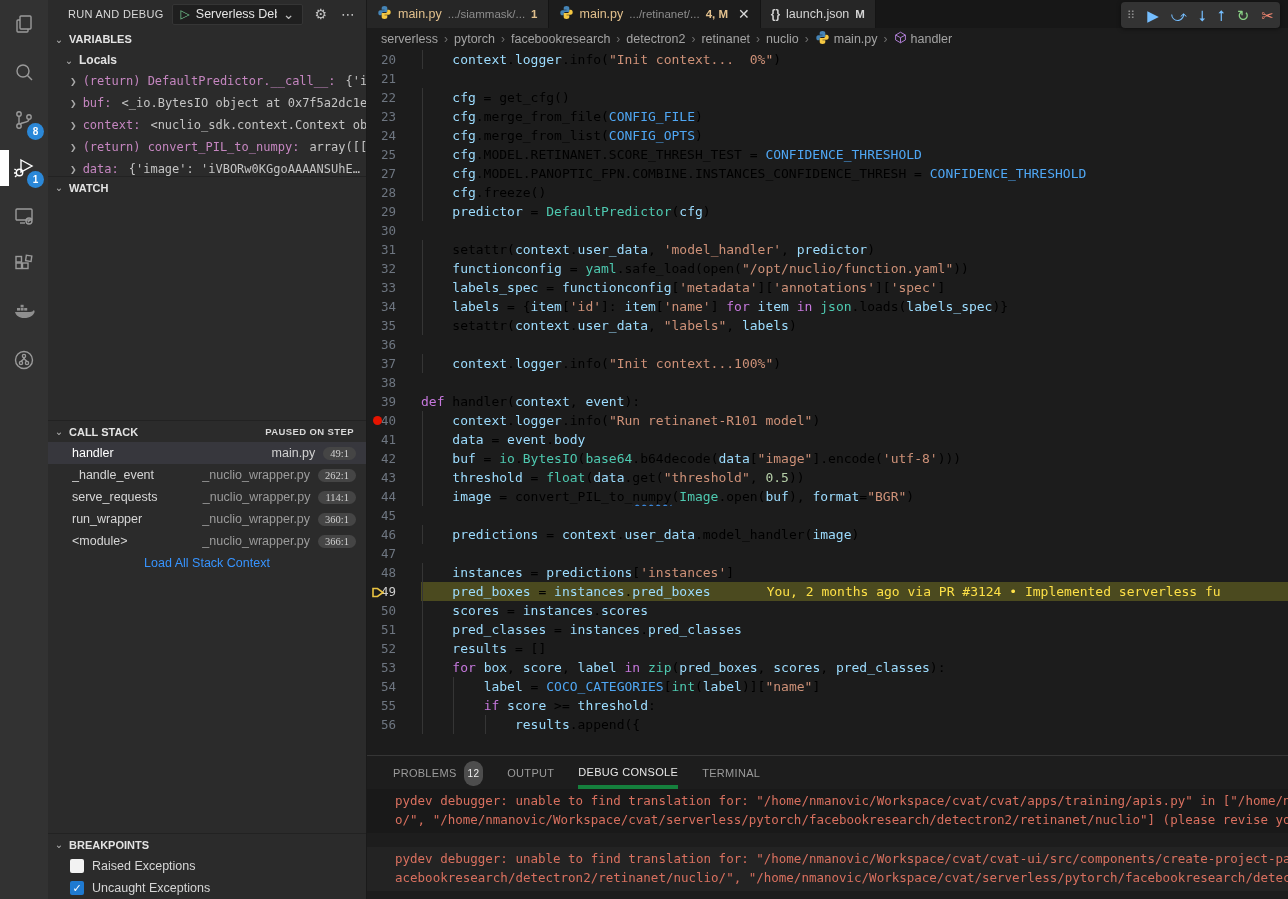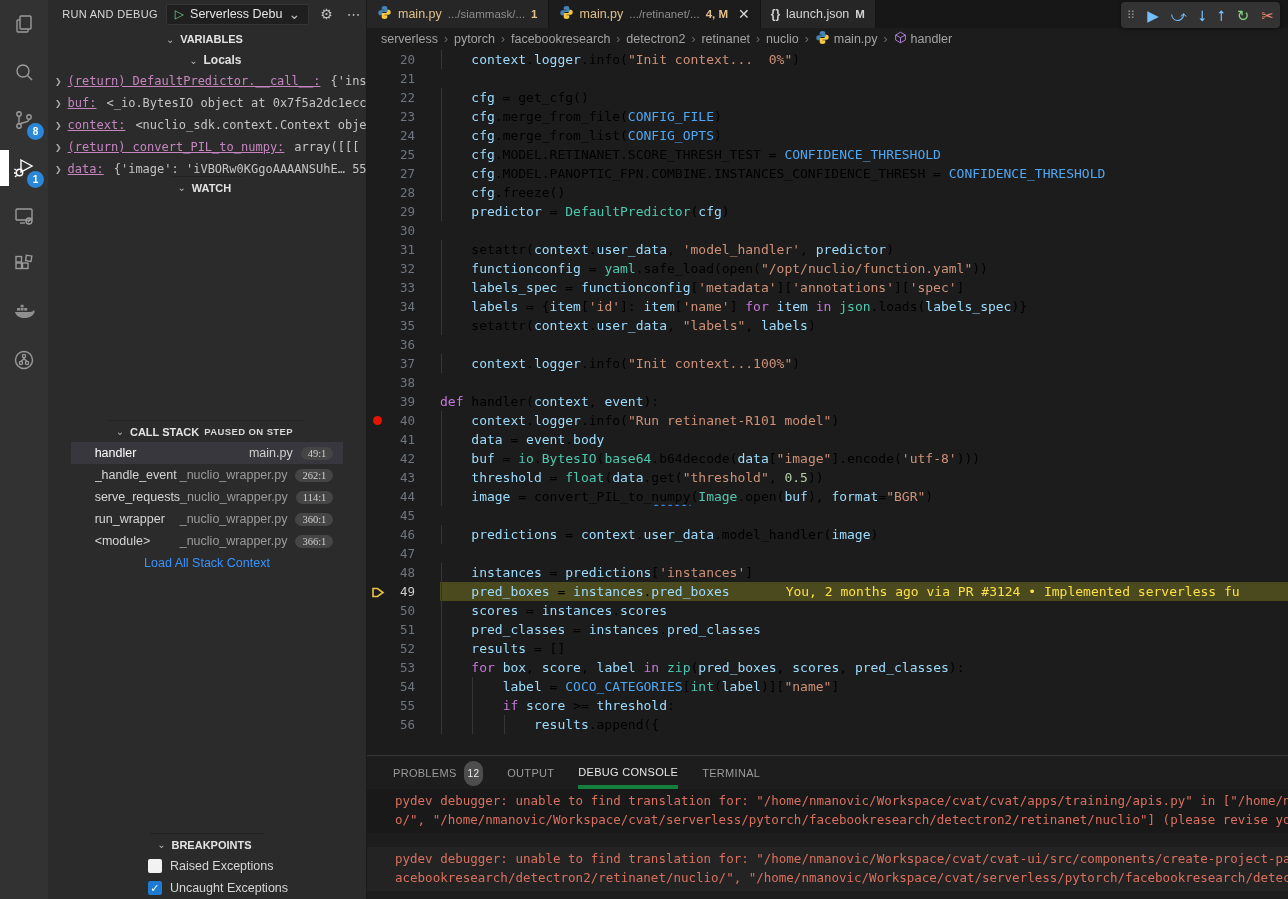--- a/index.html
+++ b/index.html
@@ -11,41 +11,41 @@
   .activitybar { width:48px; background:#323232; display:flex; flex-direction:column; align-items:center; flex:none; }
   .ab-item { position:relative; width:48px; height:48px; display:flex; align-items:center; justify-content:center; color:#9a9a9a; }
   .ab-item svg { width:24px; height:24px; stroke:#9a9a9a; fill:none; stroke-width:1.4; }
   .ab-item.active { color:#fff; }
   .ab-item.active svg { stroke:#ffffff; }
   .ab-item.active::before { content:""; position:absolute; left:0; top:6px; bottom:6px; width:9px; background:#ffffff; }
   .ab-badge { position:absolute; right:4px; bottom:4px; min-width:17px; height:17px; border-radius:9px;
     background:#2b88d8; color:#fff; font-size:10px; font-weight:bold; display:flex; align-items:center; justify-content:center; }
 
   
-  .sidebar { width:318px; background:#2b2b2b; flex:none; display:flex; flex-direction:column; color:#cccccc; font-size:13px;align-items:center; }
+  .sidebar { width:318px; background:#2b2b2b; flex:none; display:flex; flex-direction:column; color:#cccccc; font-size:13px; }
   .sb-header { height:28px; display:flex; align-items:center; padding:0 8px 0 20px; gap:8px; }
   .sb-title { font-size:11px; color:#d8d8d8; letter-spacing:.3px; white-space:nowrap; }
   .launch-dd { height:21px; background:#1f1f1f; border:1px solid #353535; border-radius:2px;
     display:flex; align-items:center; gap:6px; padding:0 8px; flex:1; min-width:0; }
   .play { color:#74c991; font-size:12px; line-height:1; }
   .dd-label { color:#e4e4e4; font-size:12.5px; white-space:nowrap; overflow:hidden; }
   .dd-chev,.hdr-ico { color:#c0c0c0; font-size:14px; }
   .hdr-ico { padding:0 3px; }
 
   .sec-head { height:22px; display:flex; align-items:center; gap:5px; padding:0 12px 0 6px;
     font-size:11px; font-weight:bold; color:#e3e3e3; border-top:1px solid #222; }
   .chev { color:#b4b4b4; font-size:10px; width:10px; text-align:center; font-weight:normal; }
   .sec-right { margin-left:auto; font-size:9.5px; letter-spacing:.4px; color:#d8d8d8; }
 
   .locals-head { height:20px; display:flex; align-items:center; gap:5px; padding-left:16px; font-weight:bold; font-size:12px; color:#e0e0e0; }
   .vars-wrap { height:106px; overflow:hidden; }
   .var-row { height:22px; display:flex; align-items:center; padding-left:22px; white-space:nowrap;
     font-family:"DejaVu Sans Mono","Liberation Mono",monospace; font-size:12px; overflow:hidden; }
   .var-row .vchev { color:#aaa; margin-right:6px; font-size:11px; }
-  .var-name { color:#c586c0; margin-right:10px;text-decoration:underline; }
+  .var-name { color:#c586c0; margin-right:10px; }
   .var-val { color:#c4c4c4; }
 
   .watch-body { height:222px; }
 
   .frame { height:22px; display:flex; align-items:center; padding:0 10px 0 24px; white-space:nowrap; }
   .frame.sel { background:#37373d; }
   .f-name { flex:1; color:#d6d6d6; font-size:12.5px; overflow:hidden; }
   .frame.sel .f-name { color:#ffffff; }
   .f-file { color:#9b9b9b; font-size:12.5px; margin-right:8px; }
   .frame.sel .f-file { color:#d0d0d0; }
@@ -79,21 +79,21 @@
   .breadcrumbs { height:22px; background:#1c1c1c; display:flex; align-items:center; gap:4px;
     padding-left:14px; font-size:12.5px; color:#a3a3a3; flex:none; white-space:nowrap; }
   .bc-sep { color:#6f6f6f; font-size:12px; padding:0 2px; }
   .bc-item { display:flex; align-items:center; gap:4px; }
   .cubeicon { width:13px; height:13px; }
 
   
   .editor { flex:1; background:#1c1c1c; overflow:hidden; position:relative;
     font-family:"DejaVu Sans Mono","Liberation Mono",monospace; font-size:13px; }
   .crow { display:flex; height:19px; line-height:19px; white-space:pre; position:relative; }
-  .gut { flex:none; width:73px; position:relative; color:#6e7681; text-align:right; padding-right:25px; font-size:12.5px; }
+  .gut { flex:none; width:54px; position:relative; color:#6e7681; text-align:right; padding-right:25px; font-size:12.5px; }
   .crow.cur .gut { color:#cccccc; }
   .codearea { flex:1; position:relative; min-width:0; overflow:hidden; }
   .crow.cur .codearea { background:#4b4a1f; }
   .bp-dot { position:absolute; left:6px; top:5px; width:9px; height:9px; border-radius:50%; background:#e51400; }
   .cur-arrow { position:absolute; left:4px; top:3px; }
   .guide { position:absolute; top:0; bottom:0; width:1px; background:#353535; }
   .blame { color:#fde047; margin-left:56px; }
   .tok-v { color:#9cdcfe; } .tok-kw { color:#c678dd; } .tok-str { color:#ce9178; }
   .tok-num { color:#b5cea8; } .tok-c { color:#4fa7f4; } .tok-t { color:#4ec9b0; }
   .tok-sq { text-decoration:underline; text-decoration-style:wavy; text-decoration-color:#3b8eea; text-underline-offset:3px; }

